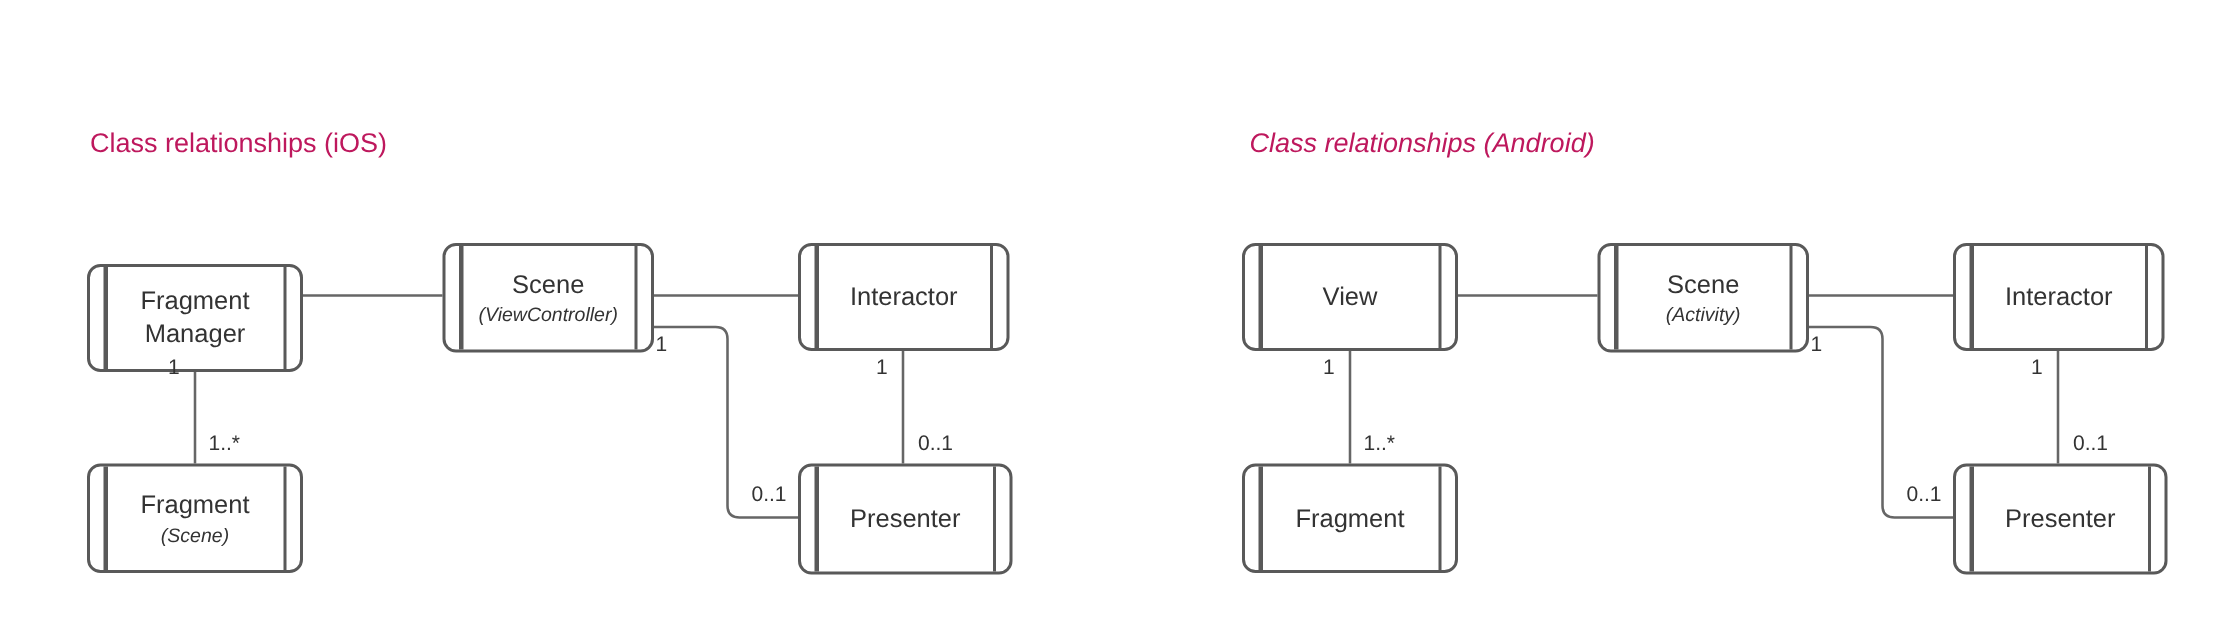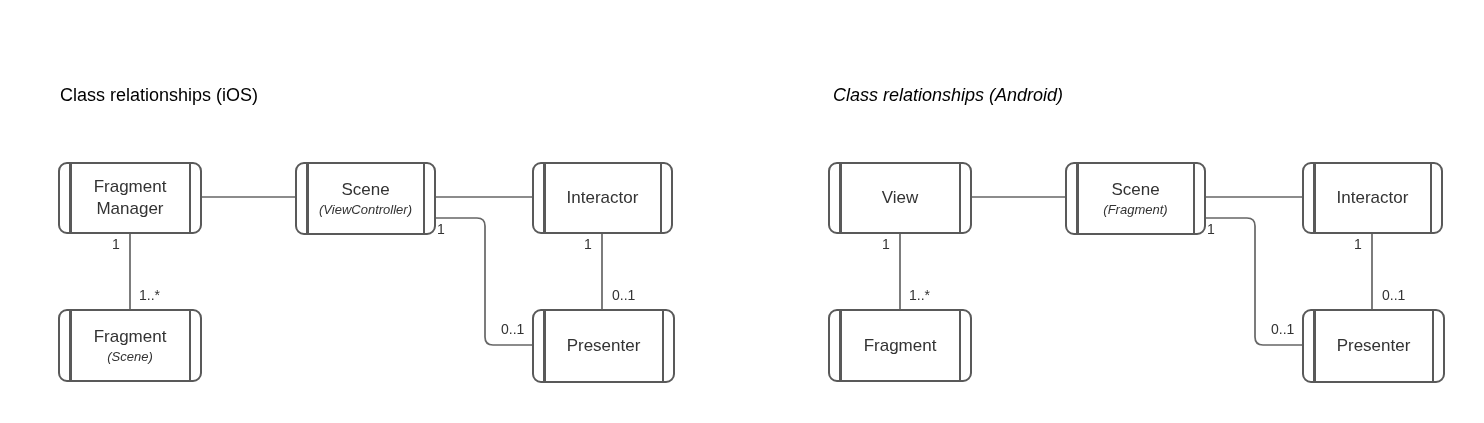--- a/index.html
+++ b/index.html
@@ -11,21 +11,21 @@
   #canvas {
     position: relative;
     width: 1484px;
     height: 423px;
     background: #ffffff;
     overflow: hidden;
   }
   .diagram-title {
     position: absolute;
     font-size: 18px;
-    color: #000000;
+    color: #be185d;
     white-space: nowrap;
     line-height: 22px;
   }
   .node {
     position: absolute;
     box-sizing: border-box;
     background: #ffffff;
     border: 2.5px solid #595959;
     border-radius: 9px;
     display: flex;
@@ -93,21 +93,21 @@
 
     <path d="M972 197 H1065"></path>
     <path d="M1206 197 H1302"></path>
     <path d="M900 233 V309"></path>
     <path d="M1372 233 V309"></path>
     <path d="M1206 218 H1247 Q1255 218 1255 226 V337 Q1255 345 1263 345 H1302"></path>
   </svg>
 
   <div class="diagram-title" style="left:60px; top:84px;">Class relationships (iOS)</div>
 
-  <div class="node" style="left:58px; top:162px; width:144px; height:72px;">
+  <div class="node" style="left:58px; top:176px; width:144px; height:72px;">
     <div class="bar bar-l"></div>
     <div class="bar bar-r"></div>
     <div class="node-label">Fragment Manager</div>
   </div>
 
   <div class="node" style="left:295px; top:162px; width:141px; height:73px;">
     <div class="bar bar-l"></div>
     <div class="bar bar-r"></div>
     <div class="node-label">Scene</div>
     <div class="node-sublabel">(ViewController)</div>
@@ -144,21 +144,21 @@
   <div class="node" style="left:828px; top:162px; width:144px; height:72px;">
     <div class="bar bar-l"></div>
     <div class="bar bar-r"></div>
     <div class="node-label">View</div>
   </div>
 
   <div class="node" style="left:1065px; top:162px; width:141px; height:73px;">
     <div class="bar bar-l"></div>
     <div class="bar bar-r"></div>
     <div class="node-label">Scene</div>
-    <div class="node-sublabel">(Fragment)</div>
+    <div class="node-sublabel">(Activity)</div>
   </div>
 
   <div class="node" style="left:1302px; top:162px; width:141px; height:72px;">
     <div class="bar bar-l"></div>
     <div class="bar bar-r"></div>
     <div class="node-label">Interactor</div>
   </div>
 
   <div class="node" style="left:828px; top:309px; width:144px; height:73px;">
     <div class="bar bar-l"></div>

